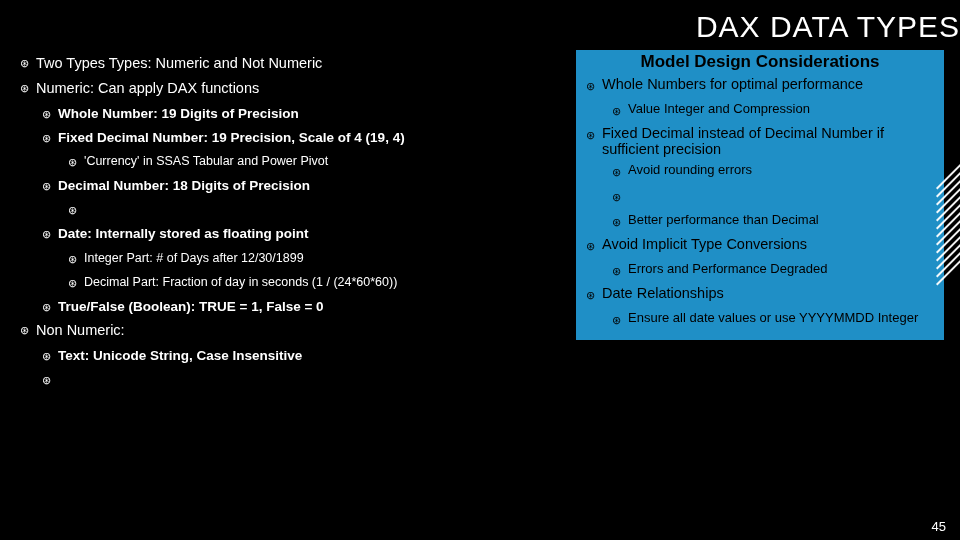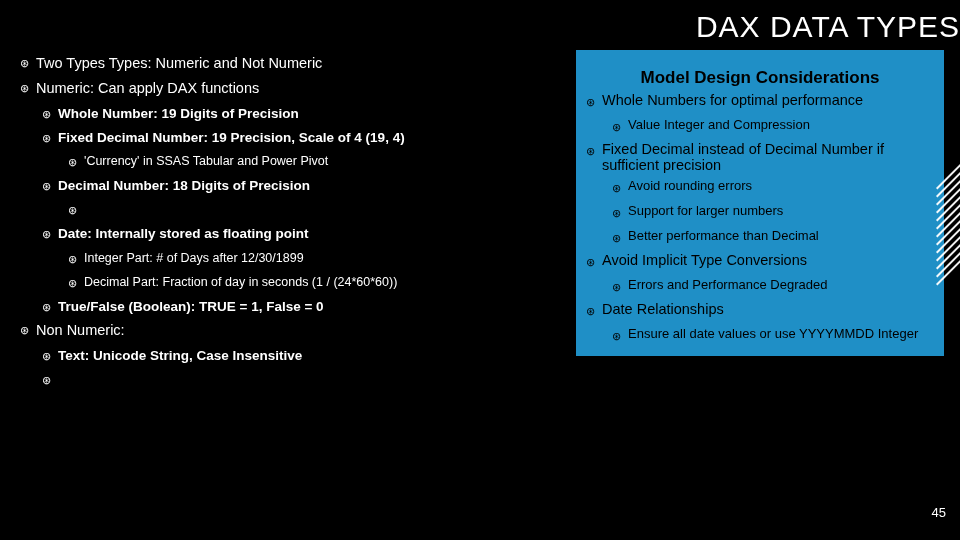--- a/index.html
+++ b/index.html
@@ -29,21 +29,21 @@
     font-size: 14.5px;
     line-height: 1.5;
   }
   .right {
     width: 368px;
     margin-left: 8px;
   }
   .box {
     background: #1f8fc6;
     color: #000;
-    padding: 18px 10px 10px 10px;
+    padding: 2px 10px 10px 10px;
   }
   .box-title {
     text-align: center;
     font-size: 17px;
     font-weight: bold;
     margin-bottom: 4px;
   }
   ul { list-style: none; }
   li { display: flex; align-items: flex-start; }
   .bullet {
@@ -56,21 +56,21 @@
   .lvl1 { padding-left: 0; font-size: 14.5px; margin-top: 3px; }
   .lvl2 { padding-left: 22px; font-size: 13.5px; margin-top: 4px; }
   .lvl3 { padding-left: 48px; font-size: 12.5px; margin-top: 4px; }
   .left .lvl2 span.txt { font-weight: normal; }
   .left .b2 span.txt { font-weight: bold; }
   .box .lvl1 { font-size: 14.5px; margin-top: 4px; }
   .box .lvl2 { padding-left: 26px; font-size: 13px; margin-top: 5px; }
   .box li .txt { flex: 1; }
   .page-num {
     position: absolute;
-    bottom: 20px;
+    bottom: 6px;
     right: 14px;
     font-size: 13px;
     color: #fff;
   }
   .hatch {
     position: absolute;
     right: -6px;
     top: 188px;
     width: 34px;
     height: 120px;
@@ -168,21 +168,20 @@
         <li class="lvl1">
             <span class="bullet">⊛</span>
             <span class="txt">Fixed Decimal instead of Decimal Number if sufficient precision</span>
           </li>
         <li class="lvl2">
             <span class="bullet">⊛</span>
             <span class="txt">Avoid rounding errors</span>
           </li>
         <li class="lvl2">
             <span class="bullet">⊛</span>
-            <span class="txt">Support for larger numbers</span>
           </li>
         <li class="lvl2">
             <span class="bullet">⊛</span>
             <span class="txt">Better performance than Decimal</span>
           </li>
         <li class="lvl1">
             <span class="bullet">⊛</span>
             <span class="txt">Avoid Implicit Type Conversions</span>
           </li>
         <li class="lvl2">

